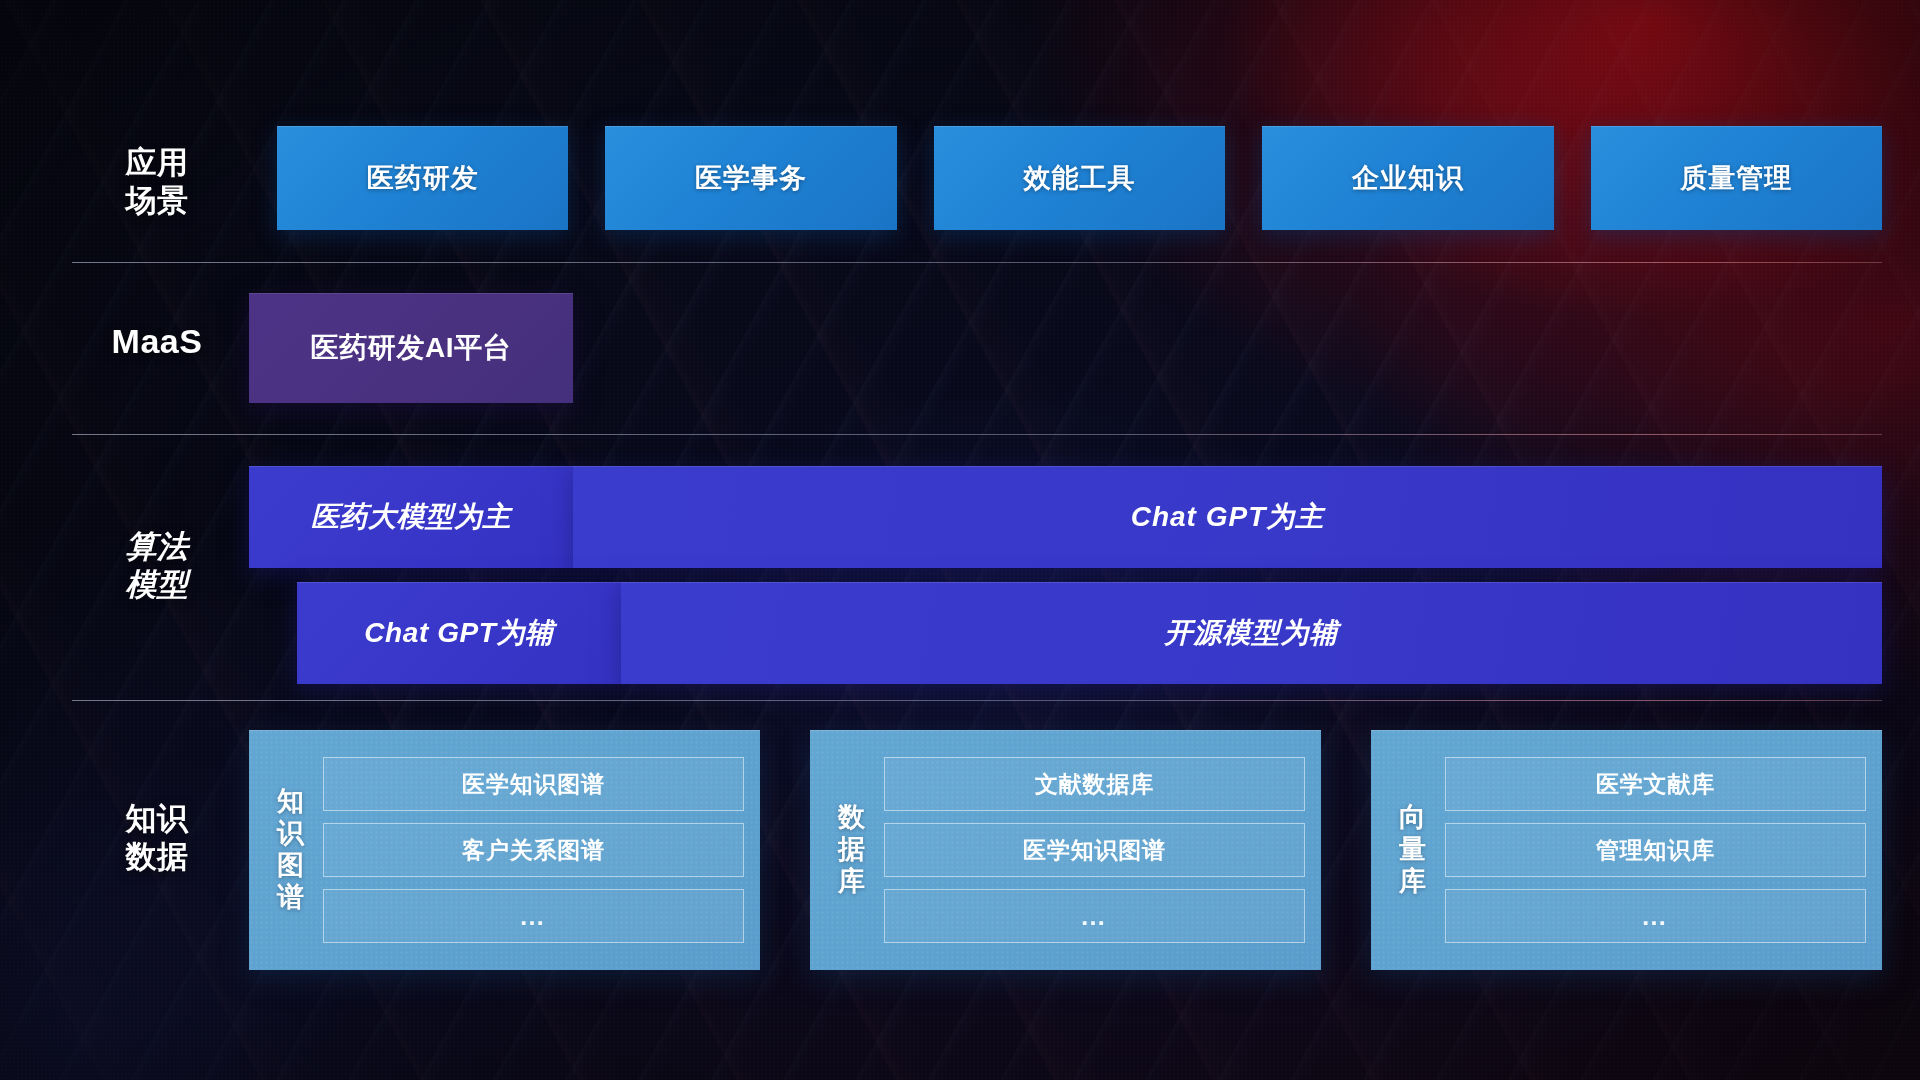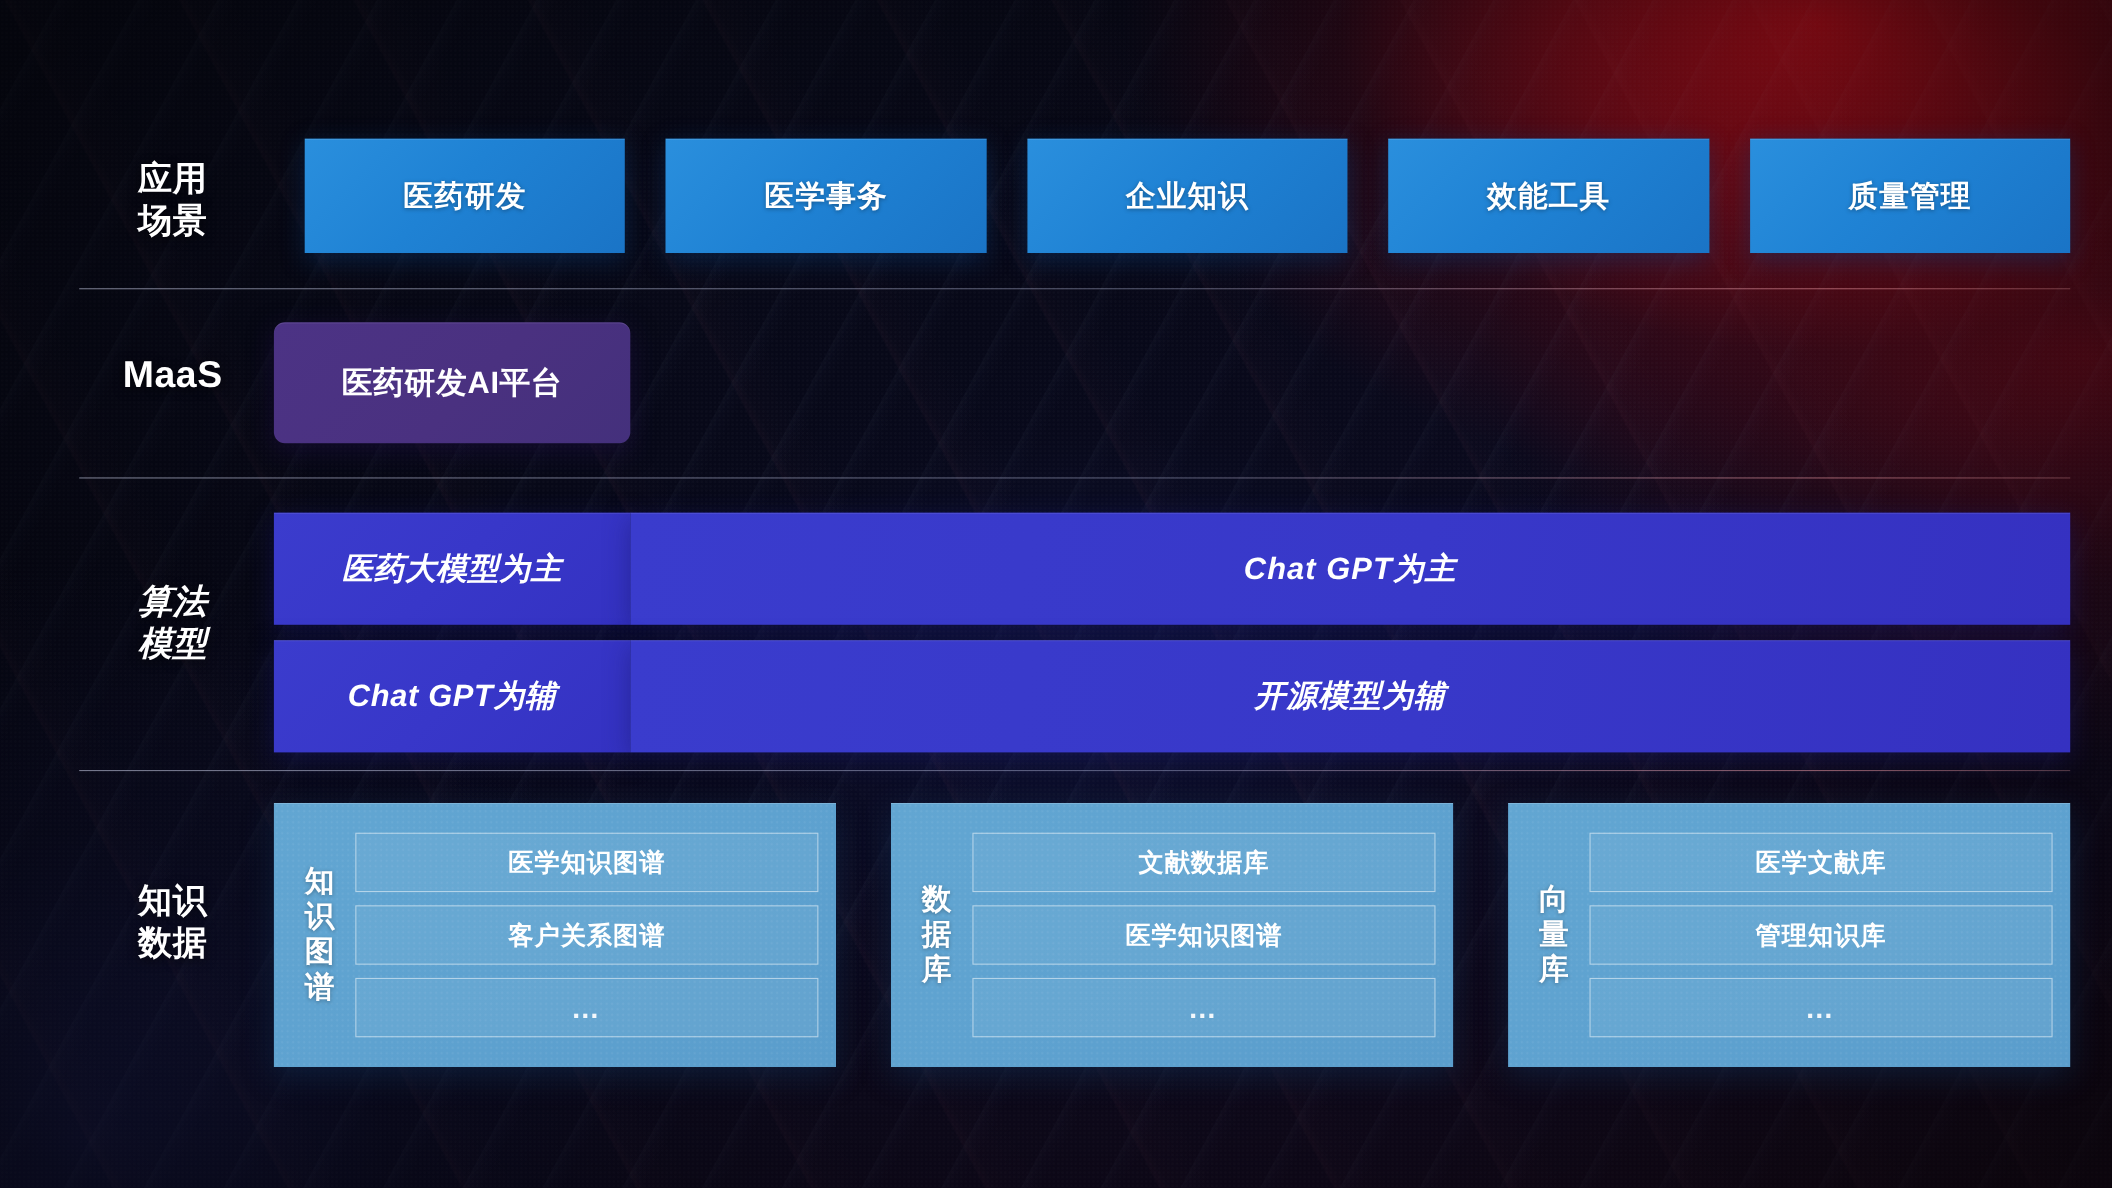--- a/index.html
+++ b/index.html
@@ -144,21 +144,20 @@
     flex: 0 0 324px;
     display: flex;
     align-items: center;
     justify-content: center;
     color: #ffffff;
     font-size: 28px;
     font-weight: 700;
     letter-spacing: .6px;
     background: linear-gradient(135deg, #4c3385 0%, #4a3180 55%, #44307c 100%);
     box-shadow: 0 6px 22px rgba(30,14,70,0.5), inset 0 1px 0 rgba(255,255,255,0.10);
-    border-radius: 10px;
   }
   .maas-right {
     flex: 1 1 auto;
     display: flex;
     align-items: center;
     justify-content: center;
     color: #ffffff;
     font-size: 29px;
     font-weight: 700;
     letter-spacing: 1px;
@@ -170,21 +169,21 @@
   
   #row-algo { top: 466px; height: 222px; font-style: italic; }
   .algo-line {
     position: absolute;
     left: 249px;
     right: 38px;
     height: 102px;
     display: flex;
   }
   .algo-line.first { top: 0; }
-  .algo-line.second { top: 116px; }
+  .algo-line.second { top: 116px; margin-left: 48px; }
   .algo-left {
     width: 324px;
     flex: 0 0 324px;
     display: flex;
     align-items: center;
     justify-content: center;
     color: #ffffff;
     font-size: 28px;
     font-weight: 700;
     letter-spacing: .6px;
@@ -288,22 +287,22 @@
   <div class="bg-layer bg-vignette"></div>
 
   <div id="content">
 
     <div class="row" id="row-apps">
       <div class="row-label" style="top:18px;">应用
 场景</div>
       <div class="apps-track">
         <div class="app-card">医药研发</div>
         <div class="app-card">医学事务</div>
+        <div class="app-card">效能工具</div>
         <div class="app-card">企业知识</div>
-        <div class="app-card">效能工具</div>
         <div class="app-card">质量管理</div>
       </div>
     </div>
 
     <div class="divider" style="top:262px;"></div>
 
     <div class="row" id="row-maas">
       <div class="row-label latin" style="top:28px;">MaaS</div>
       <div class="maas-track">
         <div class="maas-left">医药研发AI平台</div>

